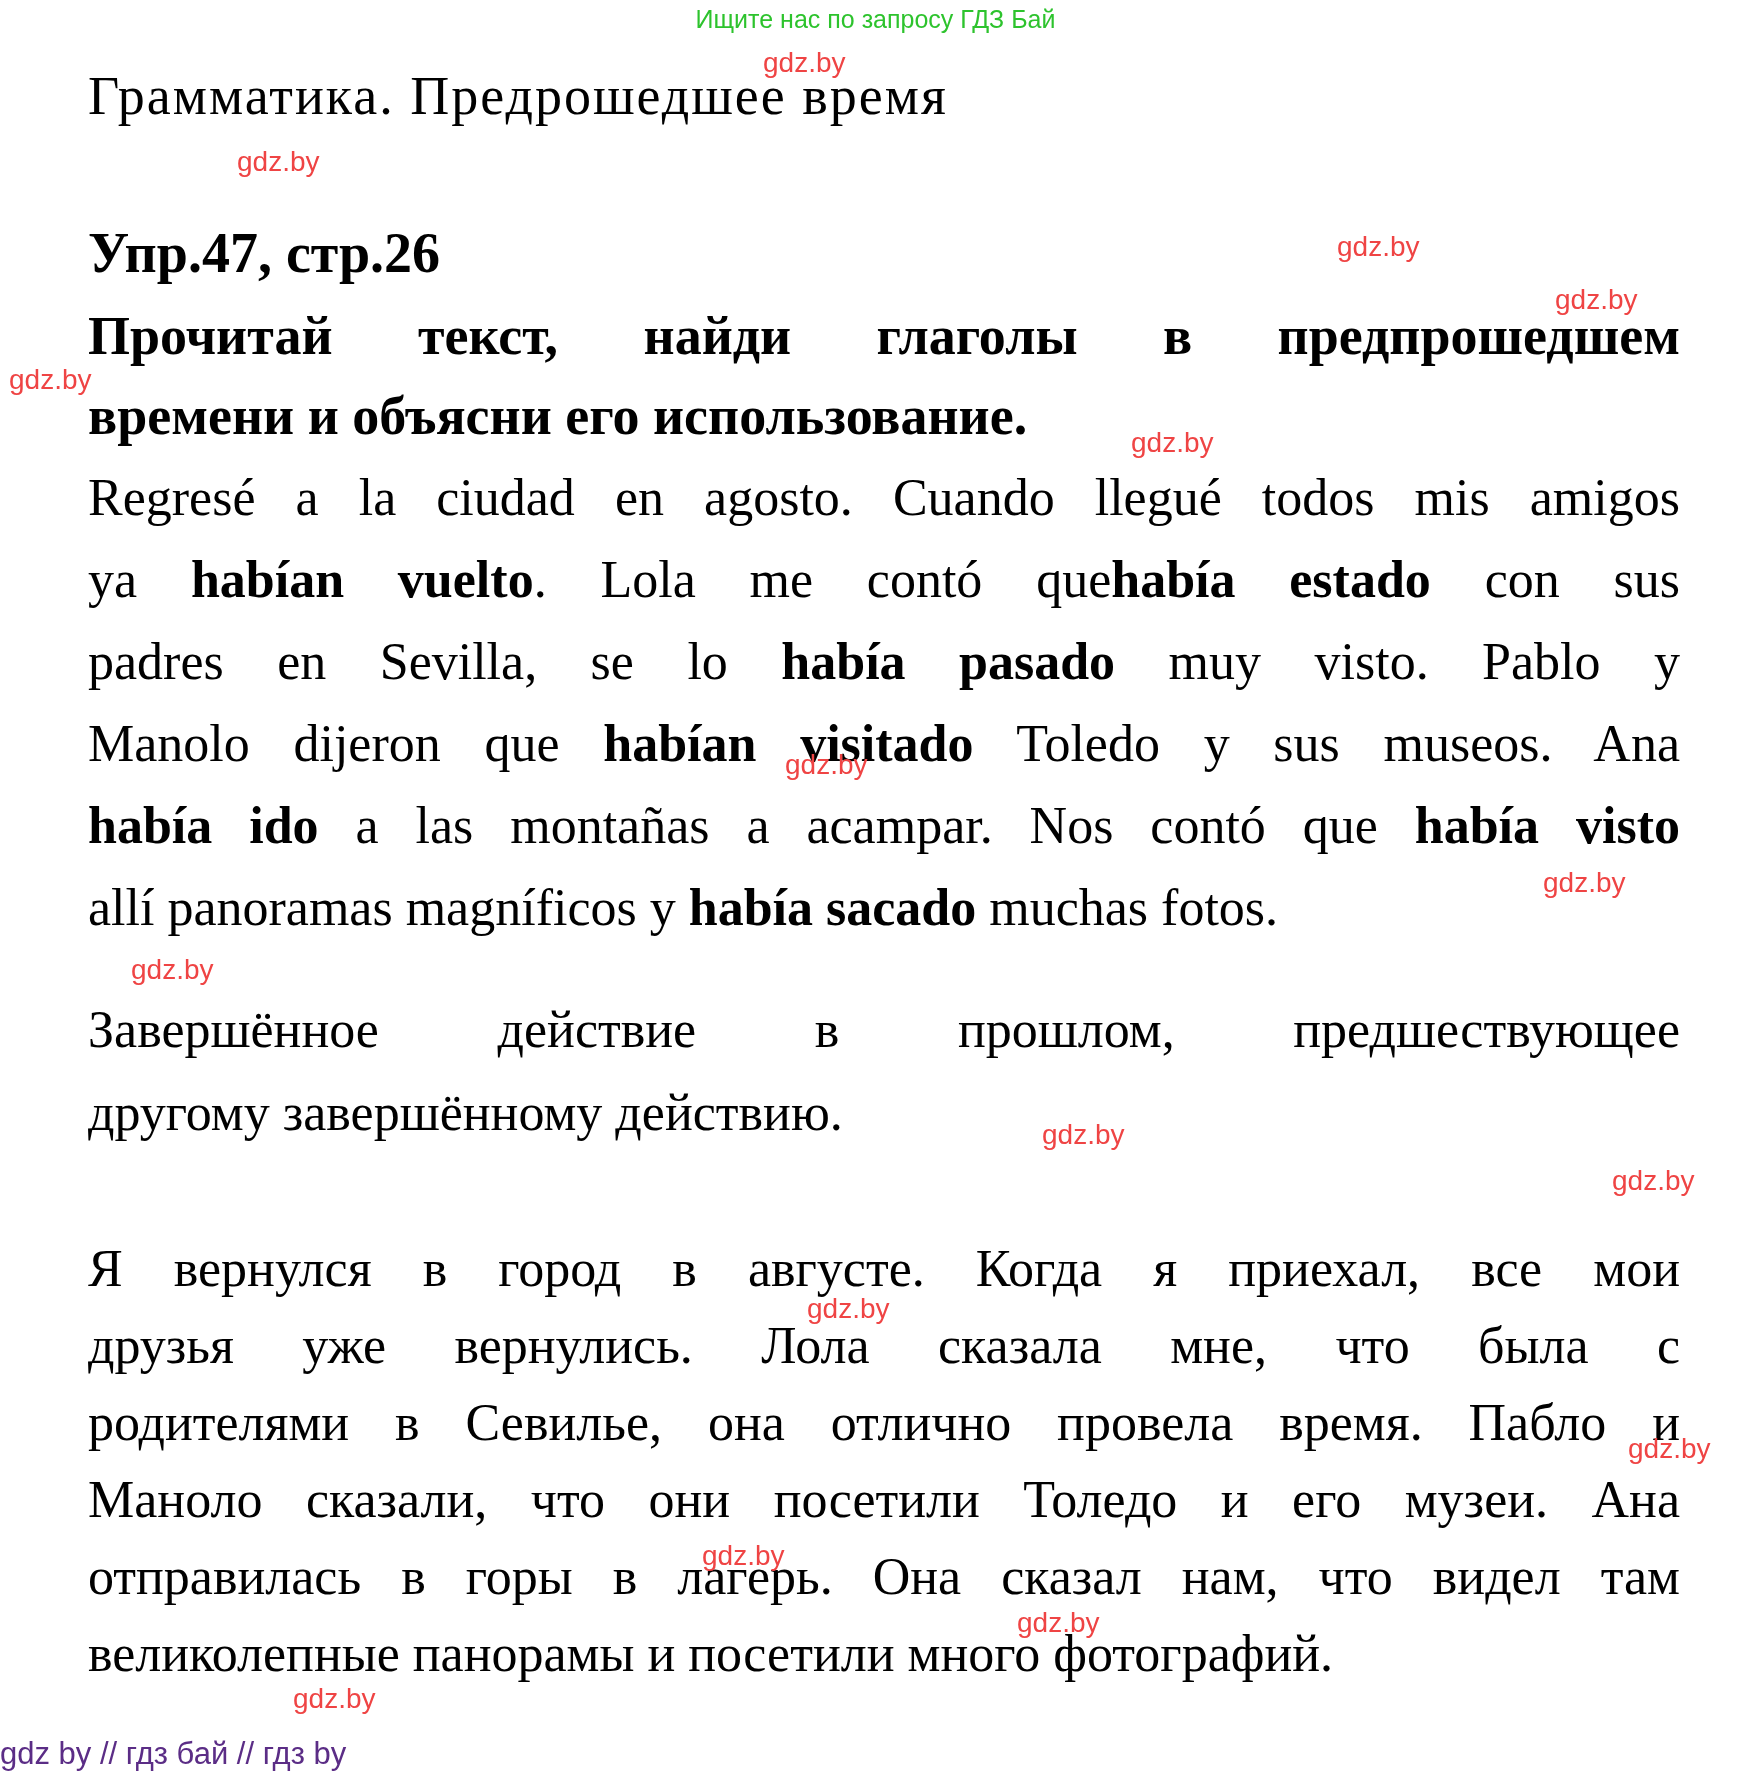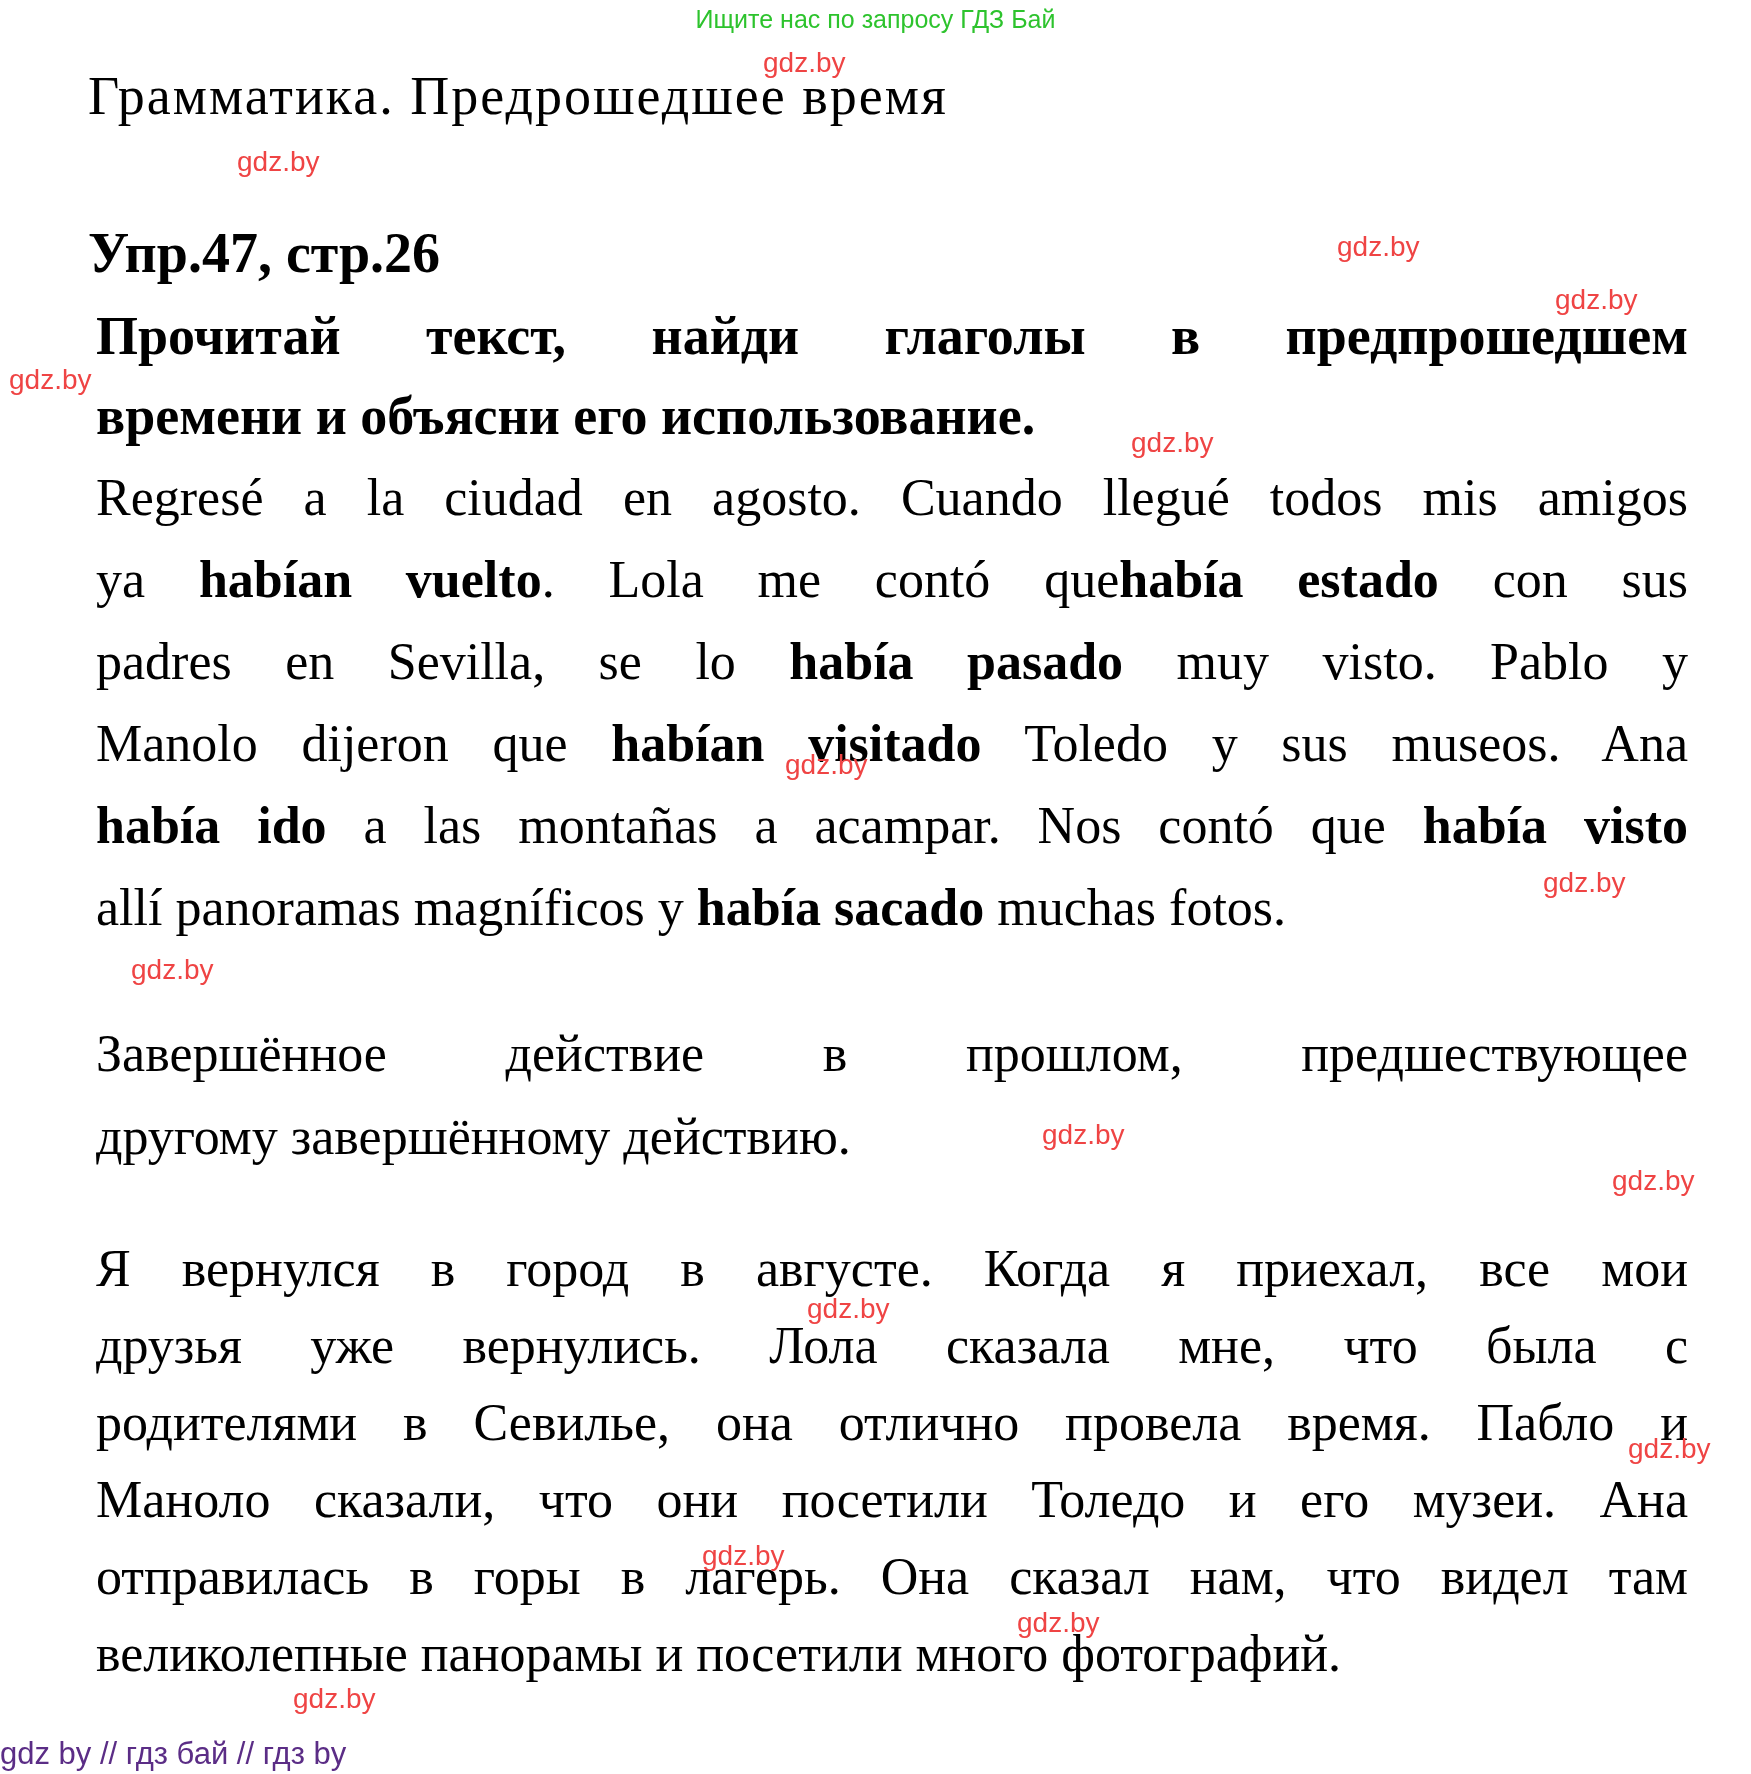--- a/index.html
+++ b/index.html
@@ -31,27 +31,27 @@
     letter-spacing:2px;
     white-space:nowrap;
   }
   .exercise{
     position:absolute;left:88px;top:222px;
     font-size:56px;line-height:62px;
     font-weight:bold;
     white-space:nowrap;
   }
   .block{position:absolute;left:88px;width:1592px;}
-  .block .line{width:100%;margin-left:8px;}
+  .block .line{width:100%;}
   .block .line.justify{text-align:justify;text-align-last:justify;}
   .block .line.left{text-align:center;text-align-last:left;}
   .block .b{font-weight:bold;}
   .task-block{top:296px;font-size:54px;line-height:80px;font-weight:bold;}
   .spanish-block{top:457px;font-size:52px;line-height:82px;}
-  .explanation-block{top:1012px;font-size:52px;line-height:83px;}
+  .explanation-block{top:988px;font-size:52px;line-height:83px;}
   .translation-block{top:1230px;font-size:52px;line-height:77px;}
   .footer{
     position:absolute;left:0;top:1736px;width:1751px;
     text-align:left;
     font-family:"Liberation Sans", sans-serif;
     font-size:31px;line-height:36px;
     color:#5b2d86;
   }
 </style>
 </head>

